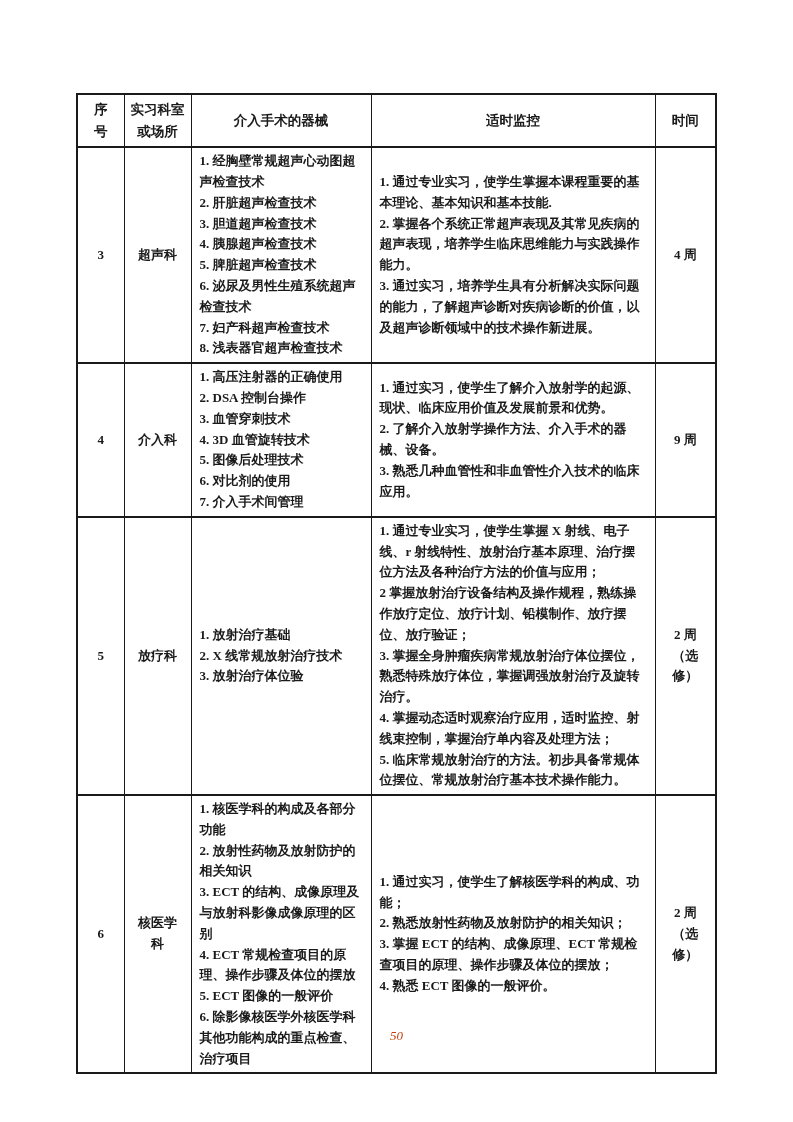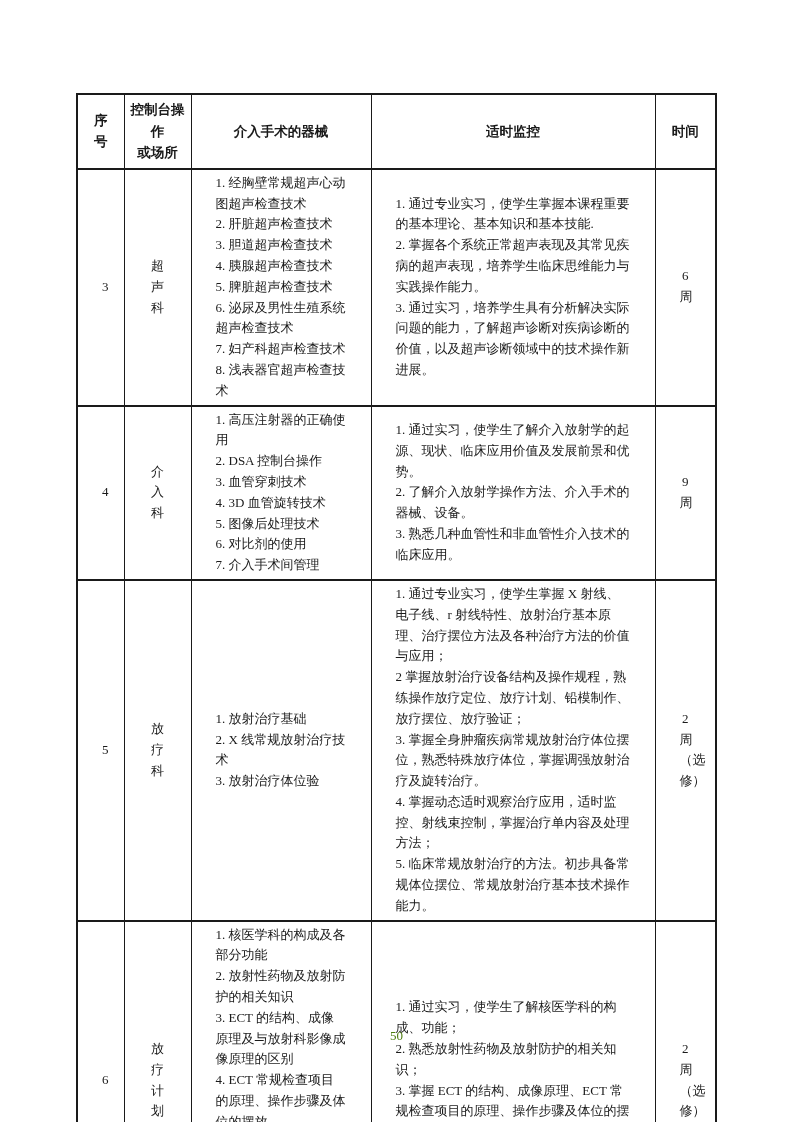--- a/index.html
+++ b/index.html
@@ -26,24 +26,25 @@
     border: 2px solid #1a1a1a;
   }
   table.doc-table td, table.doc-table th {
     border-left: 1px solid #1a1a1a;
     border-right: 1px solid #1a1a1a;
     border-top: 2px solid #1a1a1a;
     border-bottom: 2px solid #1a1a1a;
     font-size: 13px;
     line-height: 1.6;
     vertical-align: middle;
-    padding: 3px 24px;
+    padding: 3px 8px;
     box-sizing: border-box;
     white-space: pre-line;
     word-break: break-all;
+    font-weight: bold;
   }
   table.doc-table th {
     font-weight: bold;
     text-align: center;
     padding: 4px 2px;
     font-size: 13.5px;
   }
   td.c-center {
     text-align: center;
   }
@@ -55,61 +56,62 @@
     padding-right: 6px;
     margin-left: 44px;
   }
   .page-number {
     position: absolute;
     top: 1028px;
     left: 0;
     width: 100%;
     text-align: center;
     font-size: 13px;
-    color: #4d7c0f;
+    color: #c2410c;
+    font-style: italic;
   }
 </style>
 </head>
 <body>
 
 <div class="page">
 
   <table class="doc-table">
     <colgroup>
       <col style="width:47px">
       <col style="width:67px">
       <col style="width:180px">
       <col style="width:284px">
       <col style="width:61px">
     </colgroup>
     <tbody>
       <tr style="height:47px">
         <th>序
 号</th>
-        <th>控制台操作
+        <th>实习科室
 或场所</th>
         <th>介入手术的器械</th>
         <th>适时监控</th>
         <th>时间</th>
       </tr>
       <tr style="height:196px">
         <td class="c-center">3</td>
         <td class="c-center">超声科</td>
         <td class="c-left">1. 经胸壁常规超声心动图超声检查技术
 2. 肝脏超声检查技术
 3. 胆道超声检查技术
 4. 胰腺超声检查技术
 5. 脾脏超声检查技术
 6. 泌尿及男性生殖系统超声检查技术
 7. 妇产科超声检查技术
 8. 浅表器官超声检查技术</td>
         <td class="c-left c-req">1. 通过专业实习，使学生掌握本课程重要的基本理论、基本知识和基本技能.
 2. 掌握各个系统正常超声表现及其常见疾病的超声表现，培养学生临床思维能力与实践操作能力。
 3. 通过实习，培养学生具有分析解决实际问题的能力，了解超声诊断对疾病诊断的价值，以及超声诊断领域中的技术操作新进展。</td>
-        <td class="c-center">6 周</td>
+        <td class="c-center">4 周</td>
       </tr>
       <tr style="height:142px">
         <td class="c-center">4</td>
         <td class="c-center">介入科</td>
         <td class="c-left">1. 高压注射器的正确使用
 2. DSA 控制台操作
 3. 血管穿刺技术
 4. 3D 血管旋转技术
 5. 图像后处理技术
 6. 对比剂的使用
@@ -127,21 +129,21 @@
 3. 放射治疗体位验</td>
         <td class="c-left c-req">1. 通过专业实习，使学生掌握 X 射线、电子线、r 射线特性、放射治疗基本原理、治疗摆位方法及各种治疗方法的价值与应用；
 2 掌握放射治疗设备结构及操作规程，熟练操作放疗定位、放疗计划、铅模制作、放疗摆位、放疗验证；
 3. 掌握全身肿瘤疾病常规放射治疗体位摆位，熟悉特殊放疗体位，掌握调强放射治疗及旋转治疗。
 4. 掌握动态适时观察治疗应用，适时监控、射线束控制，掌握治疗单内容及处理方法；
 5. 临床常规放射治疗的方法。初步具备常规体位摆位、常规放射治疗基本技术操作能力。</td>
         <td class="c-center">2 周（选修）</td>
       </tr>
       <tr style="height:241px">
         <td class="c-center">6</td>
-        <td class="c-center">放疗计划</td>
+        <td class="c-center">核医学科</td>
         <td class="c-left">1. 核医学科的构成及各部分功能
 2. 放射性药物及放射防护的相关知识
 3. ECT 的结构、成像原理及与放射科影像成像原理的区别
 4. ECT 常规检查项目的原理、操作步骤及体位的摆放
 5. ECT 图像的一般评价
 6. 除影像核医学外核医学科其他功能构成的重点检查、治疗项目</td>
         <td class="c-left c-req">1. 通过实习，使学生了解核医学科的构成、功能；
 2. 熟悉放射性药物及放射防护的相关知识；
 3. 掌握 ECT 的结构、成像原理、ECT 常规检查项目的原理、操作步骤及体位的摆放；
 4. 熟悉 ECT 图像的一般评价。</td>

